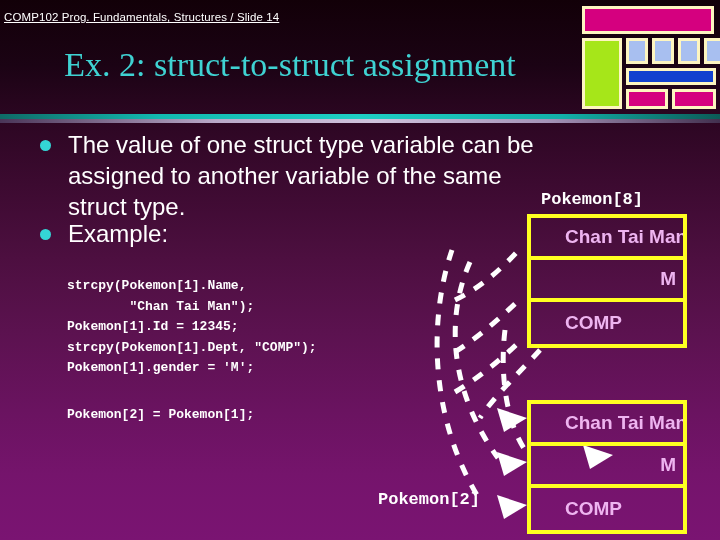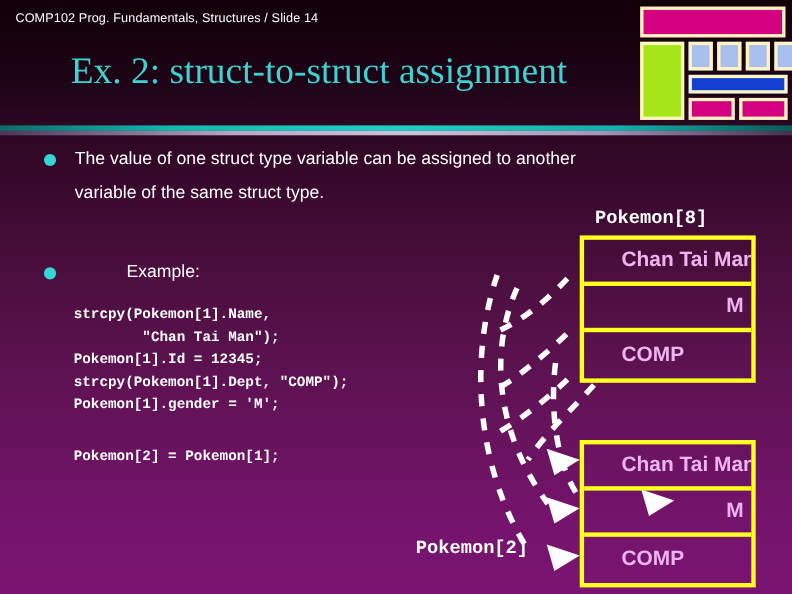--- a/index.html
+++ b/index.html
@@ -21,27 +21,28 @@
         #5c1250 62%,
         #6a1360 76%,
         #75146c 88%,
         #7a1472 100%);
     font-family: "Liberation Sans", sans-serif;
   }
 
   
   .header-text {
     position: absolute;
-    left: 14px;
+    left: 4px;
     top: 11px;
     font-family: "Liberation Sans", sans-serif;
     font-size: 11.5px;
     color: #ffffff;
     letter-spacing: 0.1px;
     white-space: nowrap;
+    text-decoration: underline;
   }
 
   
   .deco {
     position: absolute;
     left: 580px;
     top: 4px;
     width: 136px;
     height: 105px;
   }
@@ -101,26 +102,26 @@
     width: 11px;
     height: 11px;
     border-radius: 50%;
     background: #34d6d6;
     flex: none;
     margin-top: 11px;
     margin-right: 17px;
   }
   .bullet-text {
     font-family: "Liberation Sans", sans-serif;
-    font-size: 16px;
+    font-size: 24px;
     line-height: 31px;
     color: #ffffff;
   }
   #bullet1 { left: 40px; top: 129px; width: 520px; }
-  #bullet2 { left: 40px; top: 232px; width: 300px; gap: 47px; }
+  #bullet2 { left: 40px; top: 218px; width: 300px; }
 
   
   .code {
     position: absolute;
     left: 67px;
     font-family: "Liberation Mono", monospace;
     font-size: 13px;
     line-height: 20.5px;
     color: #ffffff;
     white-space: pre;

